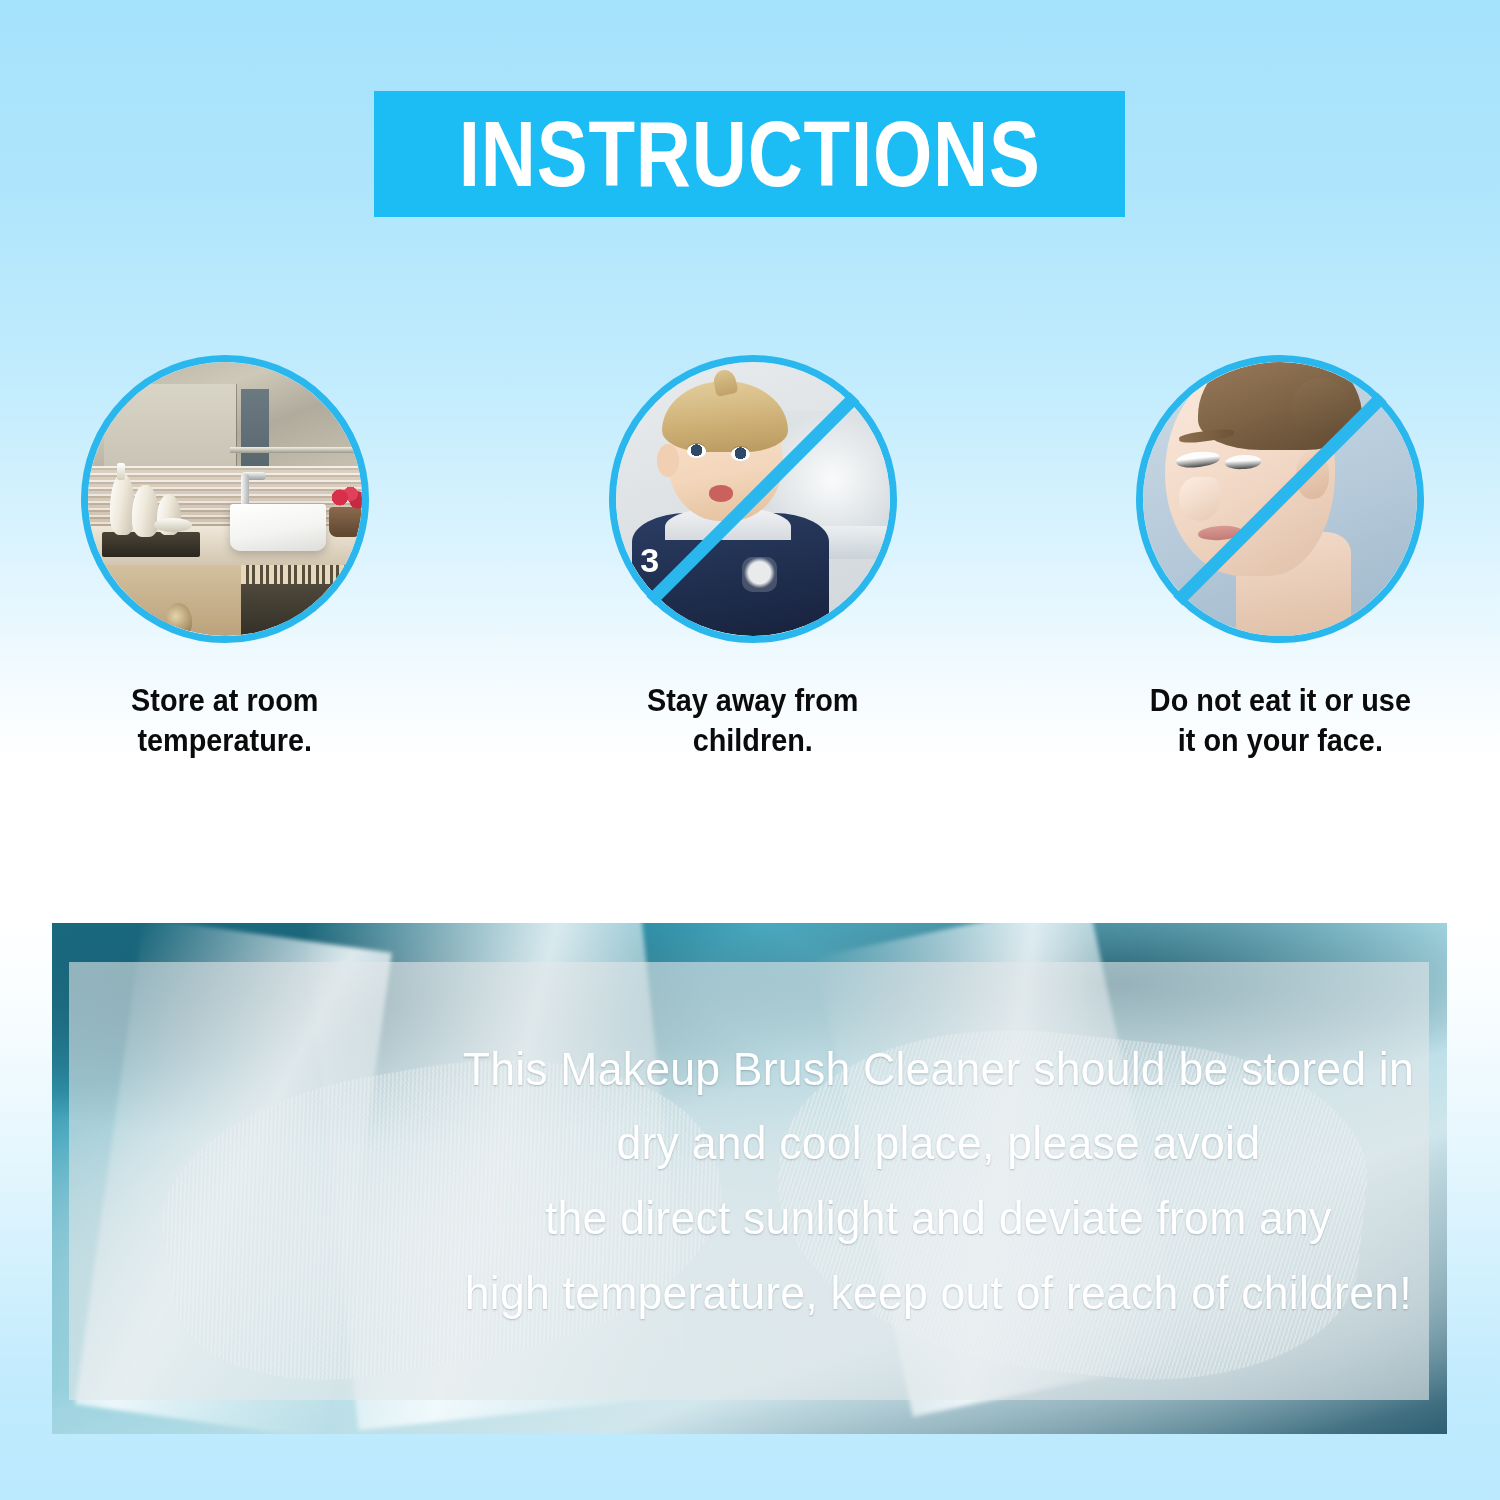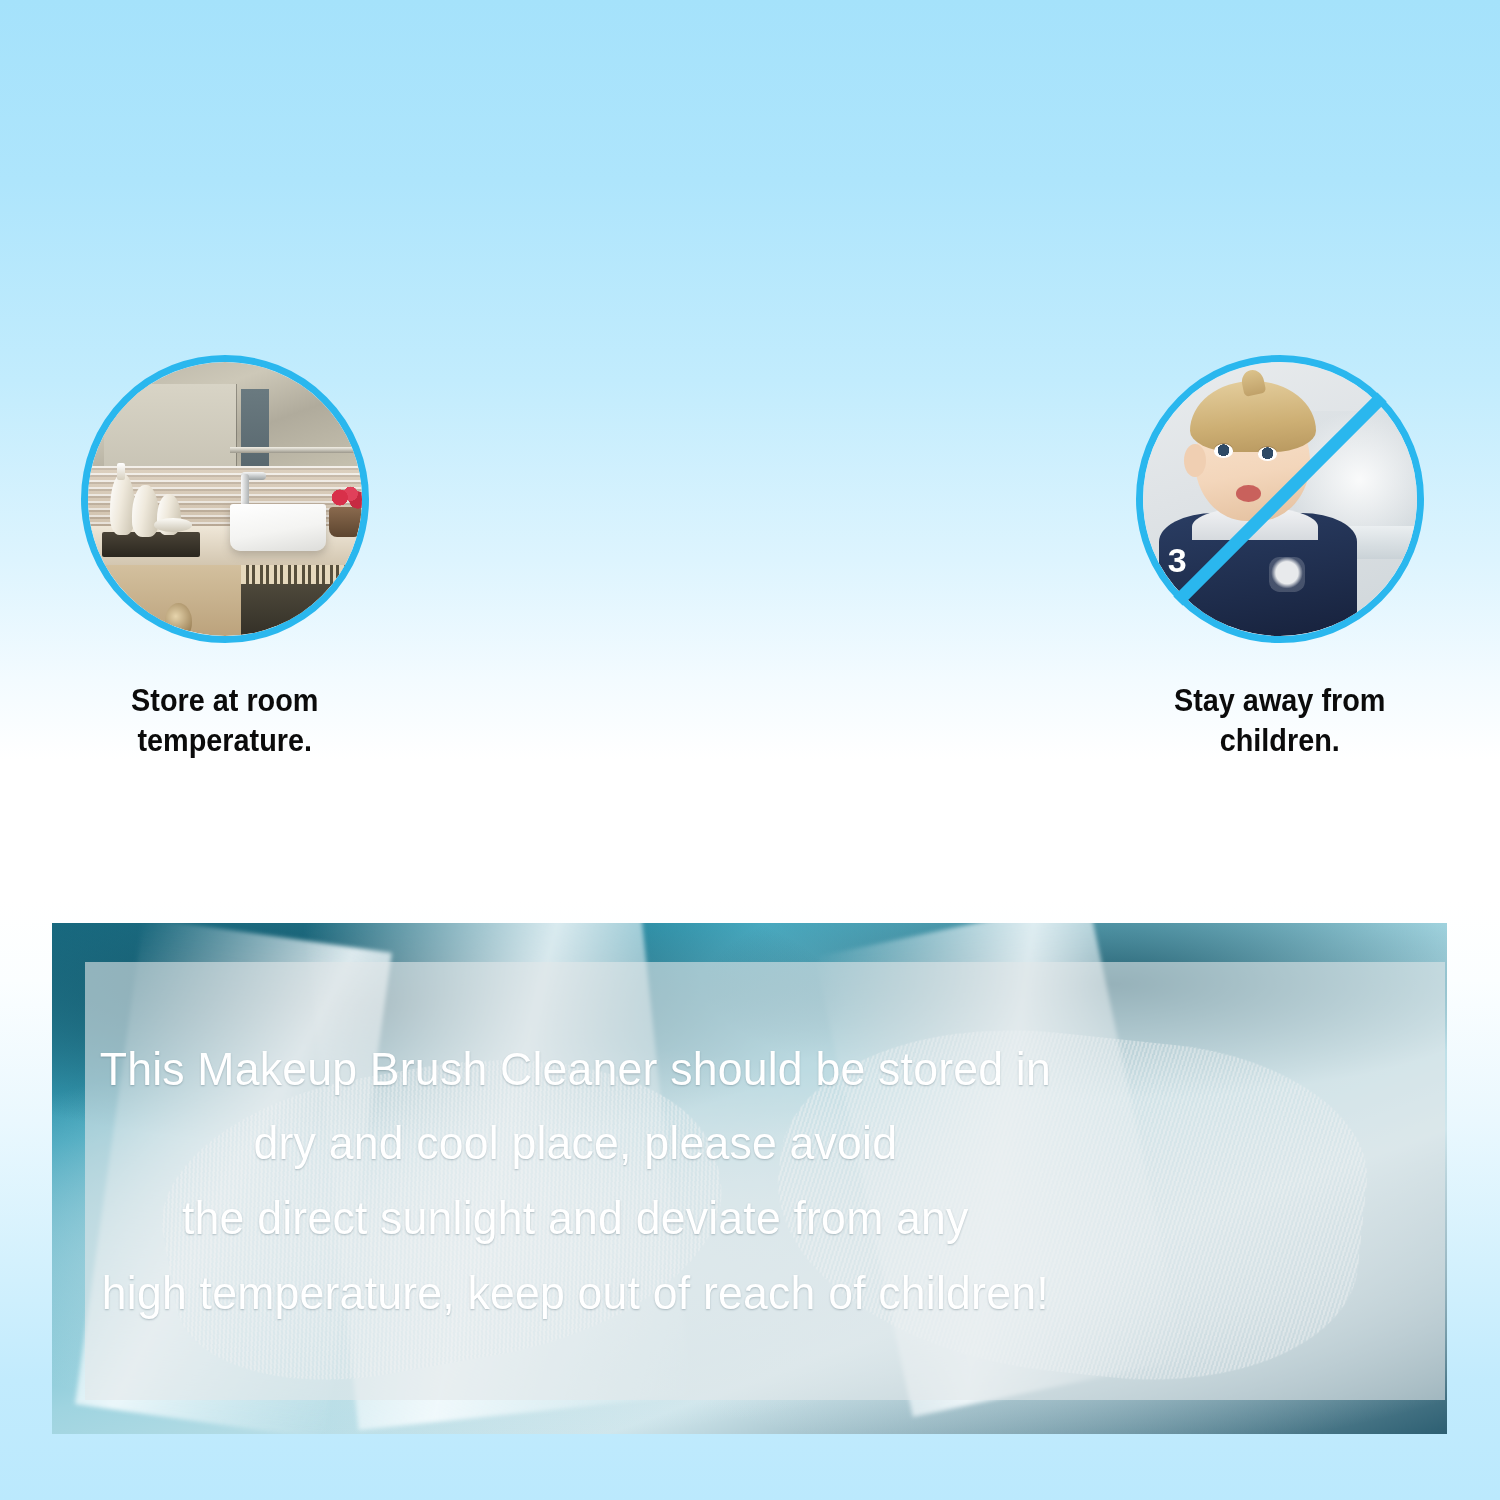--- a/index.html
+++ b/index.html
@@ -404,48 +404,51 @@
     filter: blur(2px);
   }
   .brush-fiber {
     position: absolute;
     background: repeating-linear-gradient(102deg,
       rgba(255,255,255,.55) 0 2px, rgba(190,222,232,.25) 2px 4px);
     filter: blur(.6px);
   }
   #panel-overlay {
     position: absolute;
-    left: 33px;
+    left: 17px;
     top: 39px;
     width: 1360px;
     height: 438px;
     background: rgba(226,232,234,.60);
     display: flex;
     flex-direction: column;
-    align-items: flex-start;
+    align-items: flex-end;
     justify-content: center;
   }
   #panel-text {
     text-align: center;
     color: #ffffff;
     font-family: "Liberation Sans Narrow", "Liberation Sans", sans-serif;
     font-weight: normal;
     font-size: 46px;
     line-height: 1.62;
     letter-spacing: .2px;
     white-space: pre-line;
     text-shadow: 0 1px 2px rgba(70,95,105,.35);
     transform: scaleX(0.97);
   }
 </style>
 </head>
 <body>
 
 <div id="page">
 
+  <div id="header-banner">
+    <div id="header-title">INSTRUCTIONS</div>
+  </div>
 
   <div id="icon-row">
 
     <div class="icon-cell">
       <div class="circle-wrap">
         <div class="circle-photo">
           <div class="scene">
             <div class="bath-mirror"></div>
             <div class="bath-mirror-panel"></div>
             <div class="bath-mirror-dark"></div>
@@ -496,20 +499,44 @@
           </div>
         </div>
         <svg class="slash" viewBox="0 0 288 288">
           <line x1="42" y1="246" x2="246" y2="42" stroke="#2ab7ee" stroke-width="13" stroke-linecap="butt"></line>
         </svg>
       </div>
       <div class="caption">Stay away from
 children.</div>
     </div>
 
+    <div class="icon-cell">
+      <div class="circle-wrap">
+        <div class="circle-photo">
+          <div class="scene">
+            <div class="face-bg"></div>
+            <div class="face-neck"></div>
+            <div class="face-head"></div>
+            <div class="face-ear"></div>
+            <div class="face-hair"></div>
+            <div class="face-bun"></div>
+            <div class="face-brow"></div>
+            <div class="face-eye"></div>
+            <div class="face-eye2"></div>
+            <div class="face-nose"></div>
+            <div class="face-lips"></div>
+          </div>
+        </div>
+        <svg class="slash" viewBox="0 0 288 288">
+          <line x1="42" y1="246" x2="246" y2="42" stroke="#2ab7ee" stroke-width="13" stroke-linecap="butt"></line>
+        </svg>
+      </div>
+      <div class="caption">Do not eat it or use
+it on your face.</div>
+    </div>
 
   </div>
 
   <div id="bottom-panel">
     <div class="brush-streak" style="left:4%;top:2%;width:18%;height:96%;transform:rotate(8deg);"></div>
     <div class="brush-streak" style="left:20%;top:-4%;width:24%;height:100%;transform:rotate(-6deg);"></div>
     <div class="brush-fiber" style="left:8%;top:28%;width:40%;height:58%;transform:rotate(-10deg);border-radius:40% 50% 45% 35%;"></div>
     <div class="brush-fiber" style="left:52%;top:22%;width:42%;height:66%;transform:rotate(6deg);border-radius:45% 35% 40% 50%;"></div>
     <div class="brush-streak" style="left:58%;top:0%;width:20%;height:92%;transform:rotate(-12deg);"></div>
 

